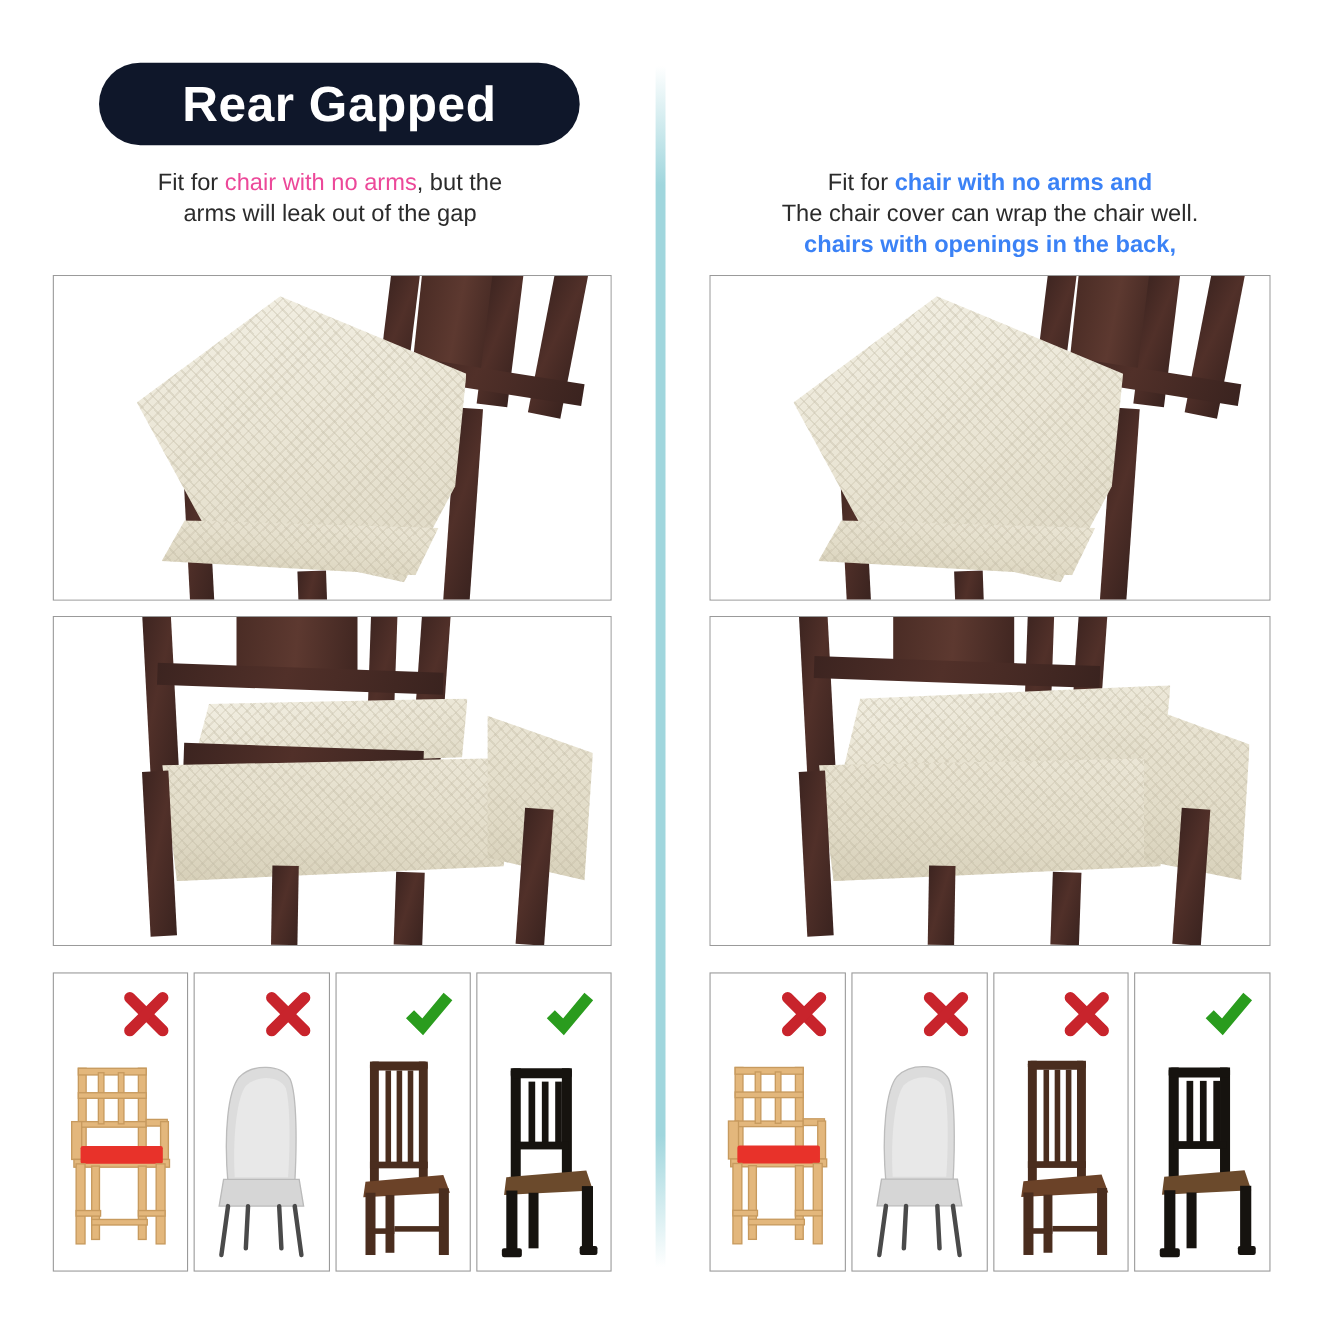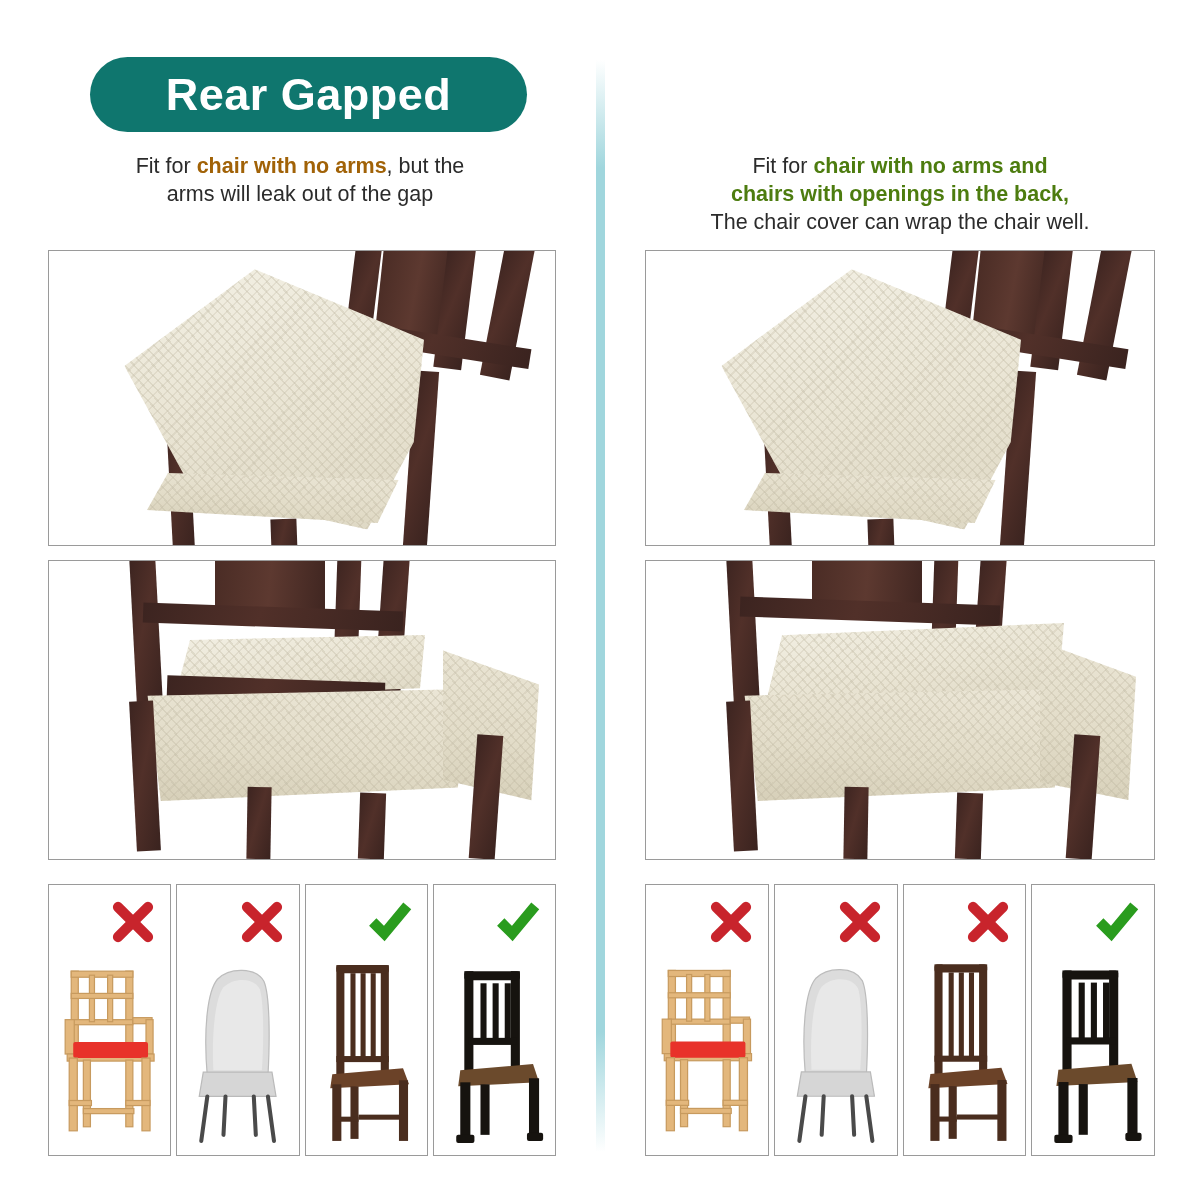--- a/index.html
+++ b/index.html
@@ -26,21 +26,21 @@
   }
 
   
   .panel{position:absolute;top:0;width:600px;height:1200px;}
   .panel.left{left:0;}
   .panel.right{left:600px;}
 
   
   .badge{
     position:absolute;top:57px;height:75px;
-    background:#0f766e;
+    background:#0f172a;
     border-radius:38px;
     display:flex;align-items:center;justify-content:center;
     box-sizing:border-box;
   }
   .left  .badge{left:90px;width:437px;}
   .right .badge{left:83px;width:480px;}
   .badge-text{
     color:#ffffff;
     font-size:45px;
     font-weight:bold;
@@ -53,22 +53,22 @@
   .subtitle{
     position:absolute;left:30px;width:540px;
     text-align:center;
     color:#2b2b2b;
     font-size:21.5px;
     line-height:28px;
   }
   .left  .subtitle{top:152px;}
   .right .subtitle{top:152px;}
   .sub-line{display:block;}
-  .hl-orange{color:#a16207;font-weight:bold;}
-  .hl-red{color:#4d7c0f;font-weight:bold;}
+  .hl-orange{color:#ec4899;font-weight:normal;}
+  .hl-red{color:#3b82f6;font-weight:bold;}
 
   
   .photo{
     position:absolute;
     border:1px solid #9a9a9a;
     background:#ffffff;
     box-sizing:border-box;
     overflow:hidden;
   }
   .left  .photo{left:48px;width:508px;}
@@ -319,22 +319,22 @@
     </div>
   </div>
 
   <div class="panel right">
 
 
     <div class="subtitle">
       <span class="sub-line">
         <span>Fit for </span><span class="hl-red">chair with no arms and</span>
       </span>
+      <span class="sub-line">The chair cover can wrap the chair well.</span>
       <span class="sub-line hl-red">chairs with openings in the back,</span>
-      <span class="sub-line">The chair cover can wrap the chair well.</span>
     </div>
 
     <div class="photo top">
       <div class="scene">
         <div class="wood-dark m-part" style="left:300px;top:-10px;width:26px;height:126px;transform:rotate(7deg);"></div>
         <div class="wood-dark2 m-part" style="left:330px;top:-12px;width:72px;height:110px;transform:skewX(-6deg);"></div>
         <div class="wood-dark m-part" style="left:392px;top:-10px;width:28px;height:128px;transform:rotate(7deg);"></div>
         <div class="wood-dark m-part" style="left:444px;top:-12px;width:30px;height:140px;transform:rotate(11deg);"></div>
         <div class="wood-dark m-part" style="left:300px;top:84px;width:182px;height:20px;transform:rotate(9deg);"></div>
         <div class="wood-dark m-part" style="left:360px;top:120px;width:24px;height:176px;transform:rotate(4deg);"></div>

